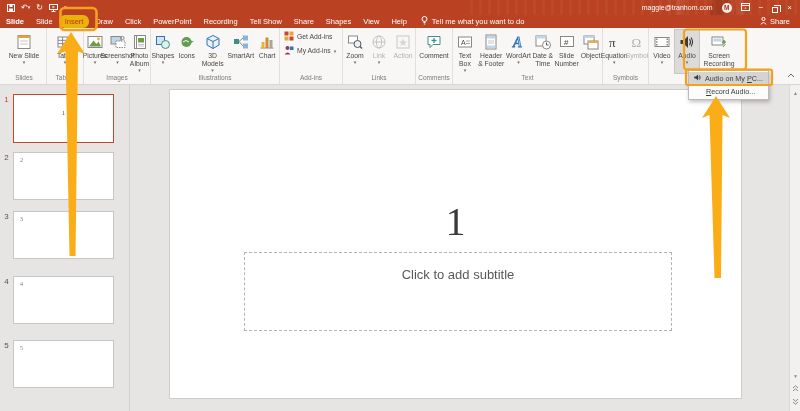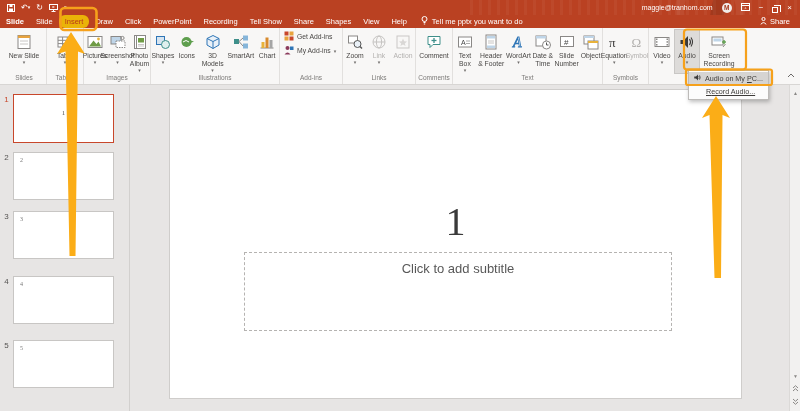--- a/index.html
+++ b/index.html
@@ -68,33 +68,33 @@
   .thumb { width:101px; height:48px; background:#fff; border:1px solid #C8C6C4; position:relative; cursor:pointer; }
   .thumb.sel { border:1.5px solid #C8472B; height:49px; }
   .thumb .mini-center { position:absolute; left:0; right:0; top:14px; text-align:center; font-size:7px; color:#555; font-family:"Liberation Serif", serif; }
   .thumb .mini-corner { position:absolute; left:6px; top:4px; font-size:6px; color:#777; font-family:"Liberation Serif", serif; }
 
   
   .editor { position:absolute; left:131px; top:85px; width:658px; height:326px; background:#E7E5E4; z-index:1; }
   .slide-canvas { position:absolute; left:39px; top:5px; width:571px; height:308px; background:#fff; box-shadow:0 0 0 1px #CFCDCB; }
   .slide-title { position:absolute; left:0; right:0; top:112px; text-align:center; font-family:"Liberation Serif", serif; font-size:40px; font-weight:400; color:#3A3A3A; line-height:1; }
   .subtitle-box { position:absolute; left:74px; top:162px; width:428px; height:79px; border:1px dashed #B5B3B1; }
-  .subtitle-text { margin-top:8px; text-align:center; font-size:13px; color:#585858; }
+  .subtitle-text { margin-top:14px; text-align:center; font-size:13px; color:#585858; }
 
   
   .vscroll { position:absolute; right:0; top:85px; width:11px; height:326px; background:#F2F1F0; border-left:1px solid #DBD9D7; z-index:3; }
   .vs-btn { width:11px; height:11px; display:flex; align-items:center; justify-content:center; font-size:5px; color:#8A8886; }
   .vs-bottom { position:absolute; bottom:4px; left:0; display:flex; flex-direction:column; gap:2px; }
 
   
   .dropdown { position:absolute; left:688px; top:70px; width:81px; background:#FCFCFC; border:1px solid #BDBBB9; box-shadow:1px 2px 4px rgba(0,0,0,0.25); z-index:20; padding:1px 0; }
   .dd-item { height:13px; display:flex; align-items:center; font-size:7.2px; color:#3E3C3A; padding-left:4px; gap:3px; cursor:default; white-space:nowrap; }
   .dd-item.hl { background:#D6D4D2;text-align:center; }
   .dd-item .ksp { text-decoration:underline; }
-  .dd-item.no-icon { padding-left:17px;text-decoration:underline; }
+  .dd-item.no-icon { padding-left:17px; }
 
   
   .overlay { position:absolute; left:0; top:0; width:800px; height:411px; z-index:60; pointer-events:none; }
 </style>
 </head>
 <body>
 
 <div class="titlebar">
   <div class="tb-decor"></div>
   <div class="tb-decor2"></div>
@@ -149,21 +149,21 @@
   <div class="tab">View</div>
   <div class="tab">Help</div>
   <div class="tellme">
     <span>
       <svg width="7" height="9" viewBox="0 0 7 9">
           <circle cx="3.5" cy="3" r="2.5" fill="none" stroke="#fff"></circle>
           <line x1="2.5" y1="6.5" x2="4.5" y2="6.5" stroke="#fff"></line>
           <line x1="2.8" y1="8" x2="4.2" y2="8" stroke="#fff"></line>
         </svg>
     </span>
-    <span>Tell me pptx you want to do</span>
+    <span>Tell me what you want to do</span>
   </div>
   <div class="share">
     <span>
       <svg width="7" height="8" viewBox="0 0 7 8">
           <circle cx="3.5" cy="2" r="1.6" fill="none" stroke="#fff"></circle>
           <path d="M0.7,7.5 Q3.5,3.8 6.3,7.5" fill="none" stroke="#fff"></path>
         </svg>
     </span>
     <span>Share</span>
   </div>

